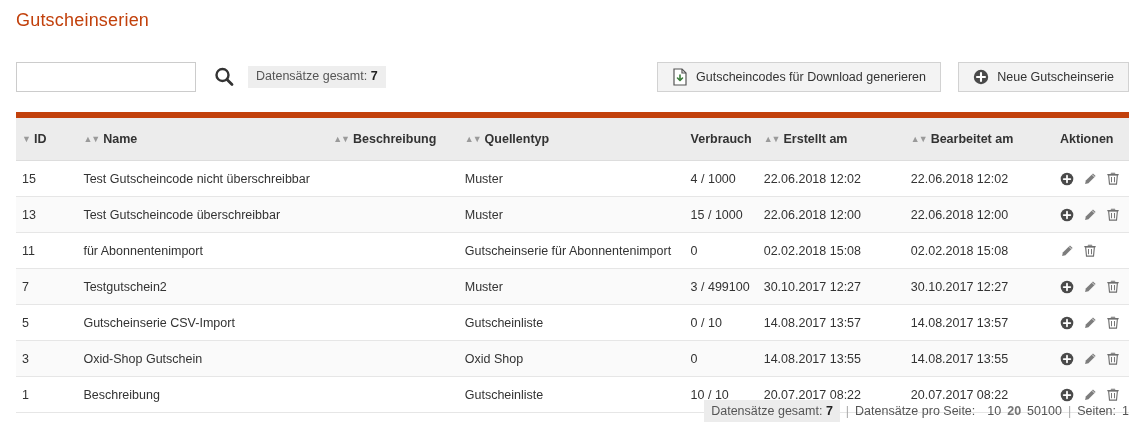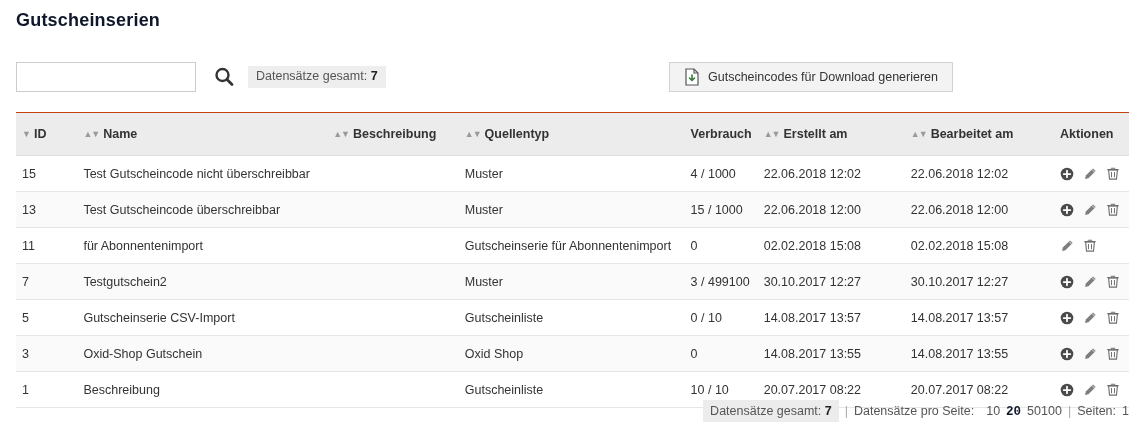--- a/index.html
+++ b/index.html
@@ -13,22 +13,22 @@
   .page {
     position: relative;
     width: 1145px; height: 432px;
     background: #ffffff;
     overflow: hidden;
   }
   .page-title {
     position: absolute;
     left: 16px; top: 10px;
     font-size: 18px;
-    font-weight: bold;
-    color: #0f172a;
+    font-weight: normal;
+    color: #c2410c;
     letter-spacing: 0.2px;
     text-align: right;
   }
   
   .toolbar {
     position: absolute;
     left: 16px; top: 62px;
     width: 1113px; height: 32px;
   }
   .search-input {
@@ -68,34 +68,34 @@
     border: 1px solid #d2d2d2;
     display: flex;
     align-items: center;
     gap: 8px;
     padding: 0 14px;
     font-size: 12.5px;
     color: #333333;
     cursor: pointer;
     white-space: nowrap;
   }
-  .btn-generate { right: 176px; }
+  .btn-generate { right: 188px; }
   .btn-new { right: 0px; }
   .btn .glyph { display: flex; align-items: center; }
   
   table.grid {
     position: absolute;
     left: 16px; top: 112px;
     width: 1113px;
     border-collapse: collapse;
     font-size: 12.5px;
   }
   table.grid thead th {
     background: #ececec;
-    border-top: 1px solid #c2410c;
+    border-top: 6px solid #c2410c;
     border-bottom: 1px solid #dddddd;
     height: 34px;
     text-align: left;
     font-weight: bold;
     color: #333333;
     padding: 14px 6px;
     white-space: nowrap;
     vertical-align: middle;
   }
   table.grid tbody td {
@@ -142,21 +142,21 @@
     gap: 6px;
     white-space: nowrap;
   }
   .footer .badge {
     background: #ececec;
     padding: 4px 7px;
   }
   .footer .badge b { color: #222222; }
   .footer .sep { color: #aaaaaa; }
   .pgsize { cursor: pointer; color: #555555; }
-  .pgsize.active { font-weight: bold; color: #0f172a; font-family: Liberation Mono, monospace; }
+  .pgsize.active { font-weight: bold; color: #737373; }
 </style>
 </head>
 <body>
 
 <div class="page">
 
   <div class="page-title">Gutscheinserien</div>
 
   <div class="toolbar">
     <input class="search-input" type="text" value="" placeholder="" style="">
@@ -175,20 +175,29 @@
       <span class="glyph">
         <svg width="16" height="18" viewBox="0 0 16 18">
           <path d="M2 1 h8 l4 4 v12 h-12 z" fill="#ffffff" stroke="#555" stroke-width="1.2"></path>
           <path d="M10 1 v4 h4" fill="none" stroke="#555" stroke-width="1.2"></path>
           <path d="M8 7 v5 M5.5 10 l2.5 2.5 L10.5 10" fill="none" stroke="#3a7b3a" stroke-width="1.6" stroke-linecap="round" stroke-linejoin="round"></path>
         </svg>
       </span>
       <span>Gutscheincodes für Download generieren</span>
     </div>
 
+    <div class="btn btn-new">
+      <span class="glyph">
+        <svg width="16" height="16" viewBox="0 0 16 16">
+          <circle cx="8" cy="8" r="7.2" fill="#4a4a4a"></circle>
+          <path d="M8 4 v8 M4 8 h8" stroke="#ffffff" stroke-width="2.1" stroke-linecap="round"></path>
+        </svg>
+      </span>
+      <span>Neue Gutscheinserie</span>
+    </div>
   </div>
 
   <table class="grid">
     <thead>
       <tr>
         <th class="col-id">
           <span class="sort">▼</span><span>ID</span>
         </th>
         <th class="col-name">
           <span class="sort">▲▼</span><span>Name</span>

